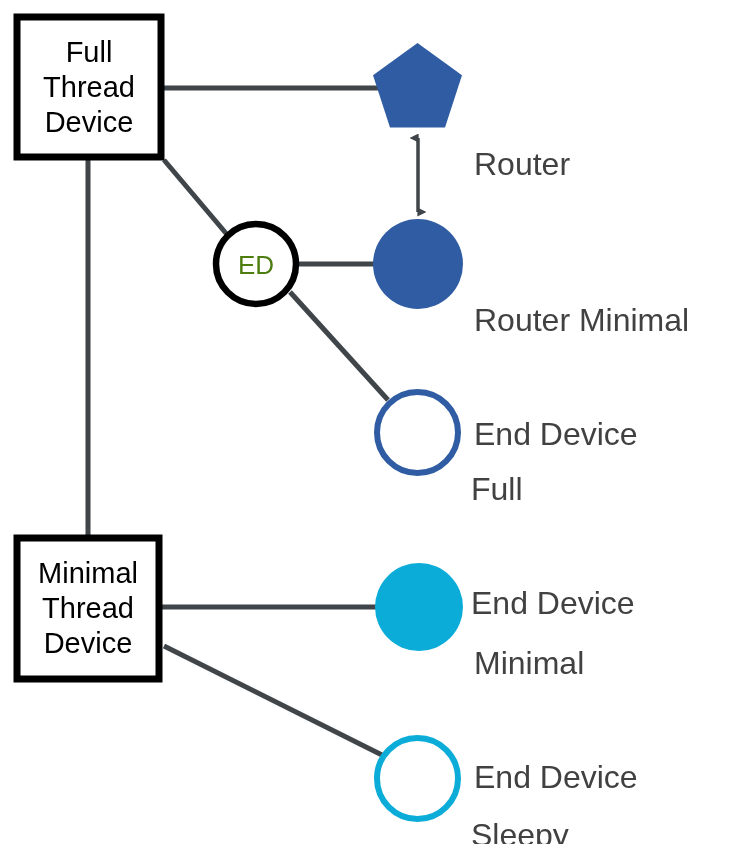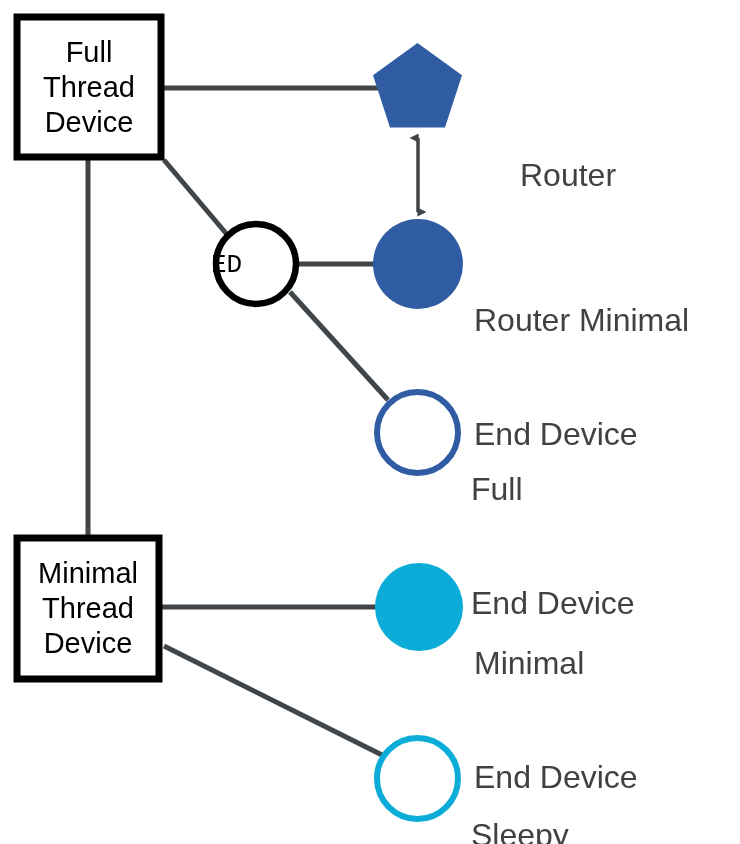--- a/index.html
+++ b/index.html
@@ -43,24 +43,25 @@
     position: absolute;
     color: #414141;
     font-family: "Liberation Sans", sans-serif;
     font-size: 32px;
     line-height: 38px;
     text-align: left;
     white-space: pre;
   }
   .ed-label {
     position: absolute;
-    color: #000000;
-    font-family: Liberation Mono, monospace;
+    color: #4d7c0f;
+    font-family: Liberation Sans, sans-serif;
     font-size: 26px;
     line-height: 26px;
+    text-align: center;
     width: 90px;
   }
 </style>
 </head>
 <body>
 
 <div id="diagram-root">
 
   <svg id="diagram-svg" viewBox="0 0 740 844">
     <defs>
@@ -114,21 +115,21 @@
   </div>
 
   <div class="node-box-label" style="left:17px; top:538px; width:142px; height:141px;">
     <span>Minimal</span>
     <span>Thread</span>
     <span>Device</span>
   </div>
 
   <div class="ed-label" style="left:211px; top:252px;">ED</div>
 
-  <div class="legend-label" style="left:474px; top:80px;margin-left:46px;">
+  <div class="legend-label" style="left:474px; top:69px;">
     <div>Router</div>
   </div>
 
   <div class="legend-label" style="left:474px; top:225px;">
     <div>Router Minimal</div>
     <div>End Device</div>
   </div>
 
   <div class="legend-label" style="left:471px; top:394px;">
     <div>Full</div>

